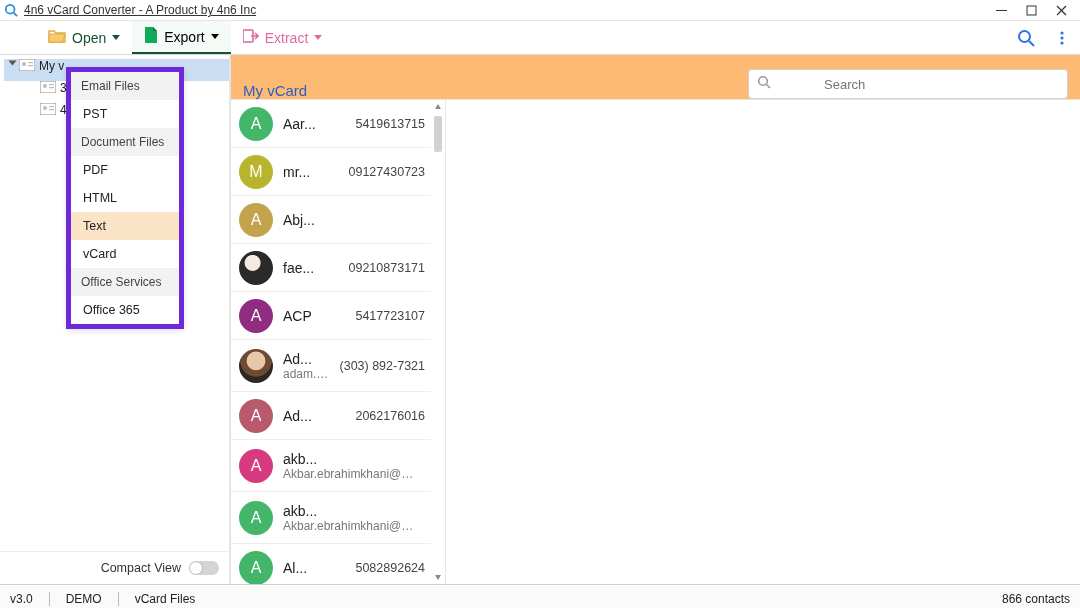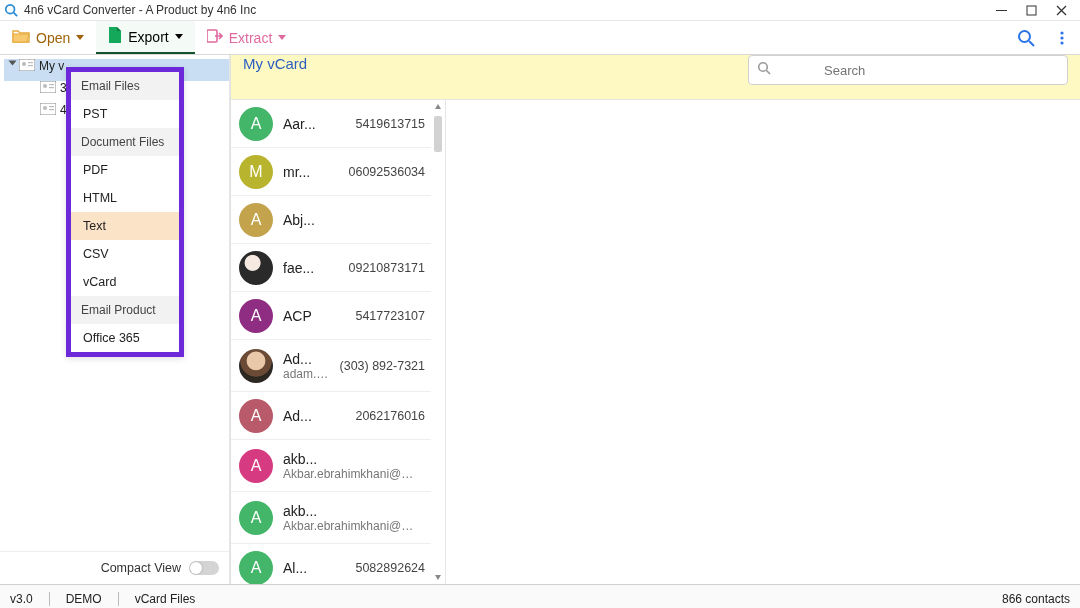--- a/index.html
+++ b/index.html
@@ -1,29 +1,29 @@
 <!DOCTYPE html>
 <html><head>
 <meta charset="utf-8">
 <style>
   * { box-sizing: border-box; margin: 0; padding: 0; font-family: "Segoe UI", Arial, sans-serif; }
   html, body { width: 1080px; height: 608px; overflow: hidden; background: #fff; }
 
   
-  .titlebar { height: 21px; display: flex; align-items: center; padding: 0 4px; font-size: 12px; color: #333; border-bottom: 1px solid #e6e6e6; }
+  .titlebar { height: 21px; display: flex; align-items: center; padding: 0 4px; font-size: 12px; color: #333; border-bottom: 1px solid #e6e6e6; text-decoration: underline; }
   .titlebar .logo { width: 14px; height: 14px; margin-right: 6px; display: inline-flex; align-items: center; justify-content: center; }
   .titlebar .spacer { flex: 1; }
   .winbtn { width: 30px; height: 21px; display: flex; align-items: center; justify-content: center; cursor: pointer; }
   .winbtn svg { width: 11px; height: 11px; }
 
   
   .toolbar { height: 34px; display: flex; align-items: stretch; border-bottom: 1px solid #d9d9d9; background: #fff; }
   .tbtn { display: flex; align-items: center; gap: 6px; padding: 0 12px; font-size: 14px; cursor: pointer; position: relative; }
   .tbtn .caret { width: 0; height: 0; border-left: 4px solid transparent; border-right: 4px solid transparent; border-top: 5px solid currentColor; }
-  .tbtn.open { color: #a16207; }
+  .tbtn.open { color: #14532d; margin-left: 36px; }
   .tbtn.export { color: #000000; background: #f4fbf7; border-bottom: 2px solid #14532d; }
   .tbtn.extract { color: #e06aa0; }
   .toolbar .spacer { flex: 1; }
   .ticon { width: 36px; display: flex; align-items: center; justify-content: center; color: #2b73e8; cursor: pointer; }
 
   
   .workspace { display: flex; height: 529px; position: relative; }
   .sidebar { width: 230px; background: #fff; border-right: 1px solid #e6e6e6; position: relative; display: flex; flex-direction: column; }
   .tree { padding: 4px 0 0 4px; font-size: 12px; color: #222; }
   .tree-row { display: flex; gap: 4px; height: 22px; padding-left: 6px; }
@@ -36,21 +36,21 @@
   .switch::after { content: ""; width: 12px; height: 12px; border-radius: 50%; background: #fff; position: absolute; top: 1px; left: 1px; box-shadow: 0 0 2px rgba(0,0,0,.3); }
 
   
   .dropdown { position: absolute; left: 66px; top: 12px; width: 118px; background: #fff; border: 5px solid #6d28d9; box-shadow: 0 2px 6px rgba(0,0,0,.12); z-index: 20; }
   .dd-header { padding: 7px 10px; font-size: 12px; color: #444; background: #f2f2f2; }
   .dd-item { padding: 7px 12px; font-size: 12.5px; color: #222; cursor: pointer; }
   .dd-item.hover { background: #fbe3c8; }
 
   
   .main { flex: 1; display: flex; flex-direction: column; border-left: 1px solid #e2e2e2; }
-  .main-head { height: 45px; background: #fef9c3; border-bottom: 1px solid #e6e6e6; display: flex; align-items: flex-start; padding: 0 12px; gap: 16px; }
+  .main-head { height: 45px; background: #fdba74; border-bottom: 1px solid #e6e6e6; display: flex; align-items: flex-end; padding: 0 12px; gap: 16px; }
   .main-title { color: #2d5fbf; font-size: 15px; }
   .search { margin-left: auto; width: 320px; height: 30px; background: #fff; border: 1px solid #d0d0d0; border-radius: 4px; display: flex; align-items: center; gap: 8px; padding: 0 8px; color: #888; }
   .search input { border: none; outline: none; font-size: 13px; flex: 1; color: #333; background: transparent; margin-left: 45px; }
 
   .content-split { flex: 1; display: flex; overflow: hidden; }
   .listcol { width: 215px; border-right: 1px solid #e6e6e6; display: flex; }
   .list { flex: 1; overflow: hidden; }
   .scrollbar { width: 14px; background: #fff; display: flex; flex-direction: column; align-items: center; }
   .sb-arrow { width: 14px; height: 14px; display:flex; align-items:center; justify-content:center; color:#777; }
   .sb-thumb { width: 8px; height: 36px; background: #d2d2d2; border-radius: 2px; margin-top: 2px; }
@@ -181,23 +181,22 @@
       </div>
     </div>
 
     <div class="dropdown">
       <div class="dd-header">Email Files</div>
       <div class="dd-item">PST</div>
       <div class="dd-header">Document Files</div>
       <div class="dd-item">PDF</div>
       <div class="dd-item">HTML</div>
       <div class="dd-item hover">Text</div>
-      <div class="dd-item">CSV</div>
       <div class="dd-item">vCard</div>
-      <div class="dd-header">Email Product</div>
+      <div class="dd-header">Office Services</div>
       <div class="dd-item">Office 365</div>
     </div>
 
     <div class="compact">
       <span>Compact View</span>
       <div class="switch"></div>
     </div>
   </div>
 
   <div class="main">
@@ -220,21 +219,21 @@
               <div class="rowmid">
                 <div class="rname">Aar...</div>
               </div>
               <div class="rright">5419613715</div>
             </div>
             <div class="row">
               <div class="avatar" style="background: rgb(184, 180, 45);">M</div>
               <div class="rowmid">
                 <div class="rname">mr...</div>
               </div>
-              <div class="rright">06092536034</div>
+              <div class="rright">09127430723</div>
             </div>
             <div class="row">
               <div class="avatar" style="background: rgb(195, 163, 76);">A</div>
               <div class="rowmid">
                 <div class="rname">Abj...</div>
               </div>
               <div class="rright"></div>
             </div>
             <div class="row">
               <div class="avatar" style="background: radial-gradient(circle at 40% 35%, rgb(245, 233, 226) 0px, rgb(245, 233, 226) 25%, rgb(42, 42, 42) 28%, rgb(42, 42, 42) 100%);"></div>

